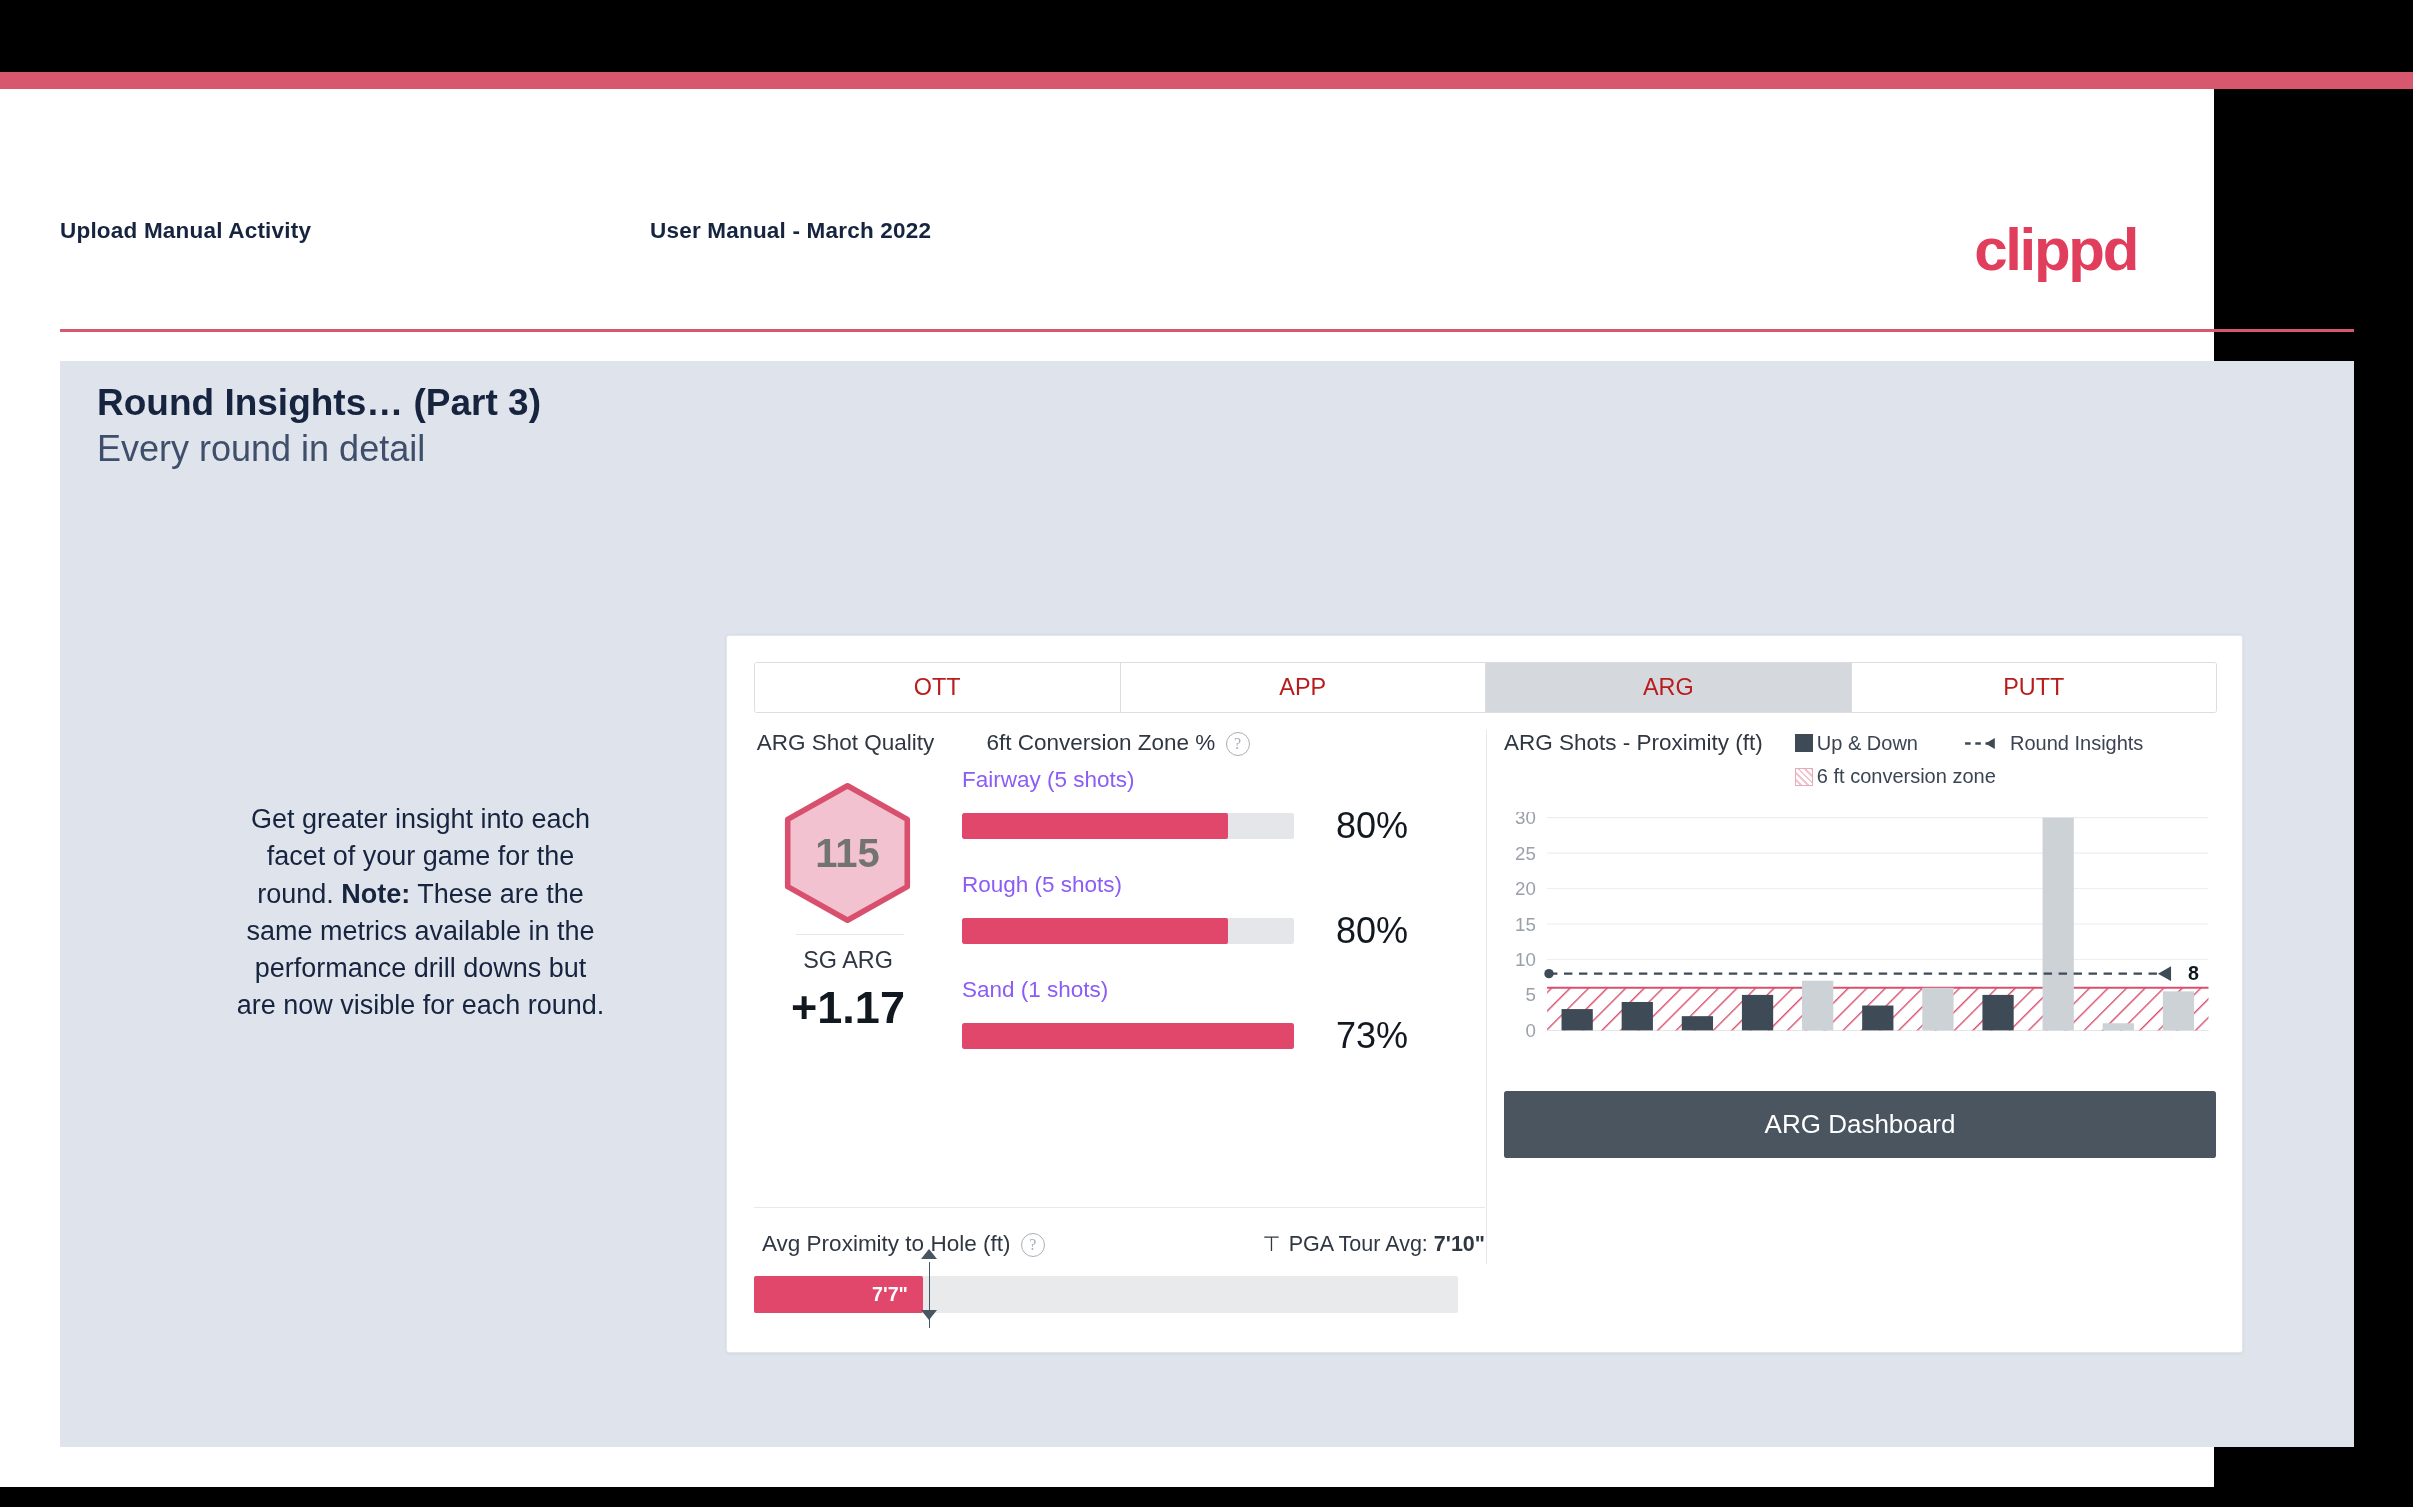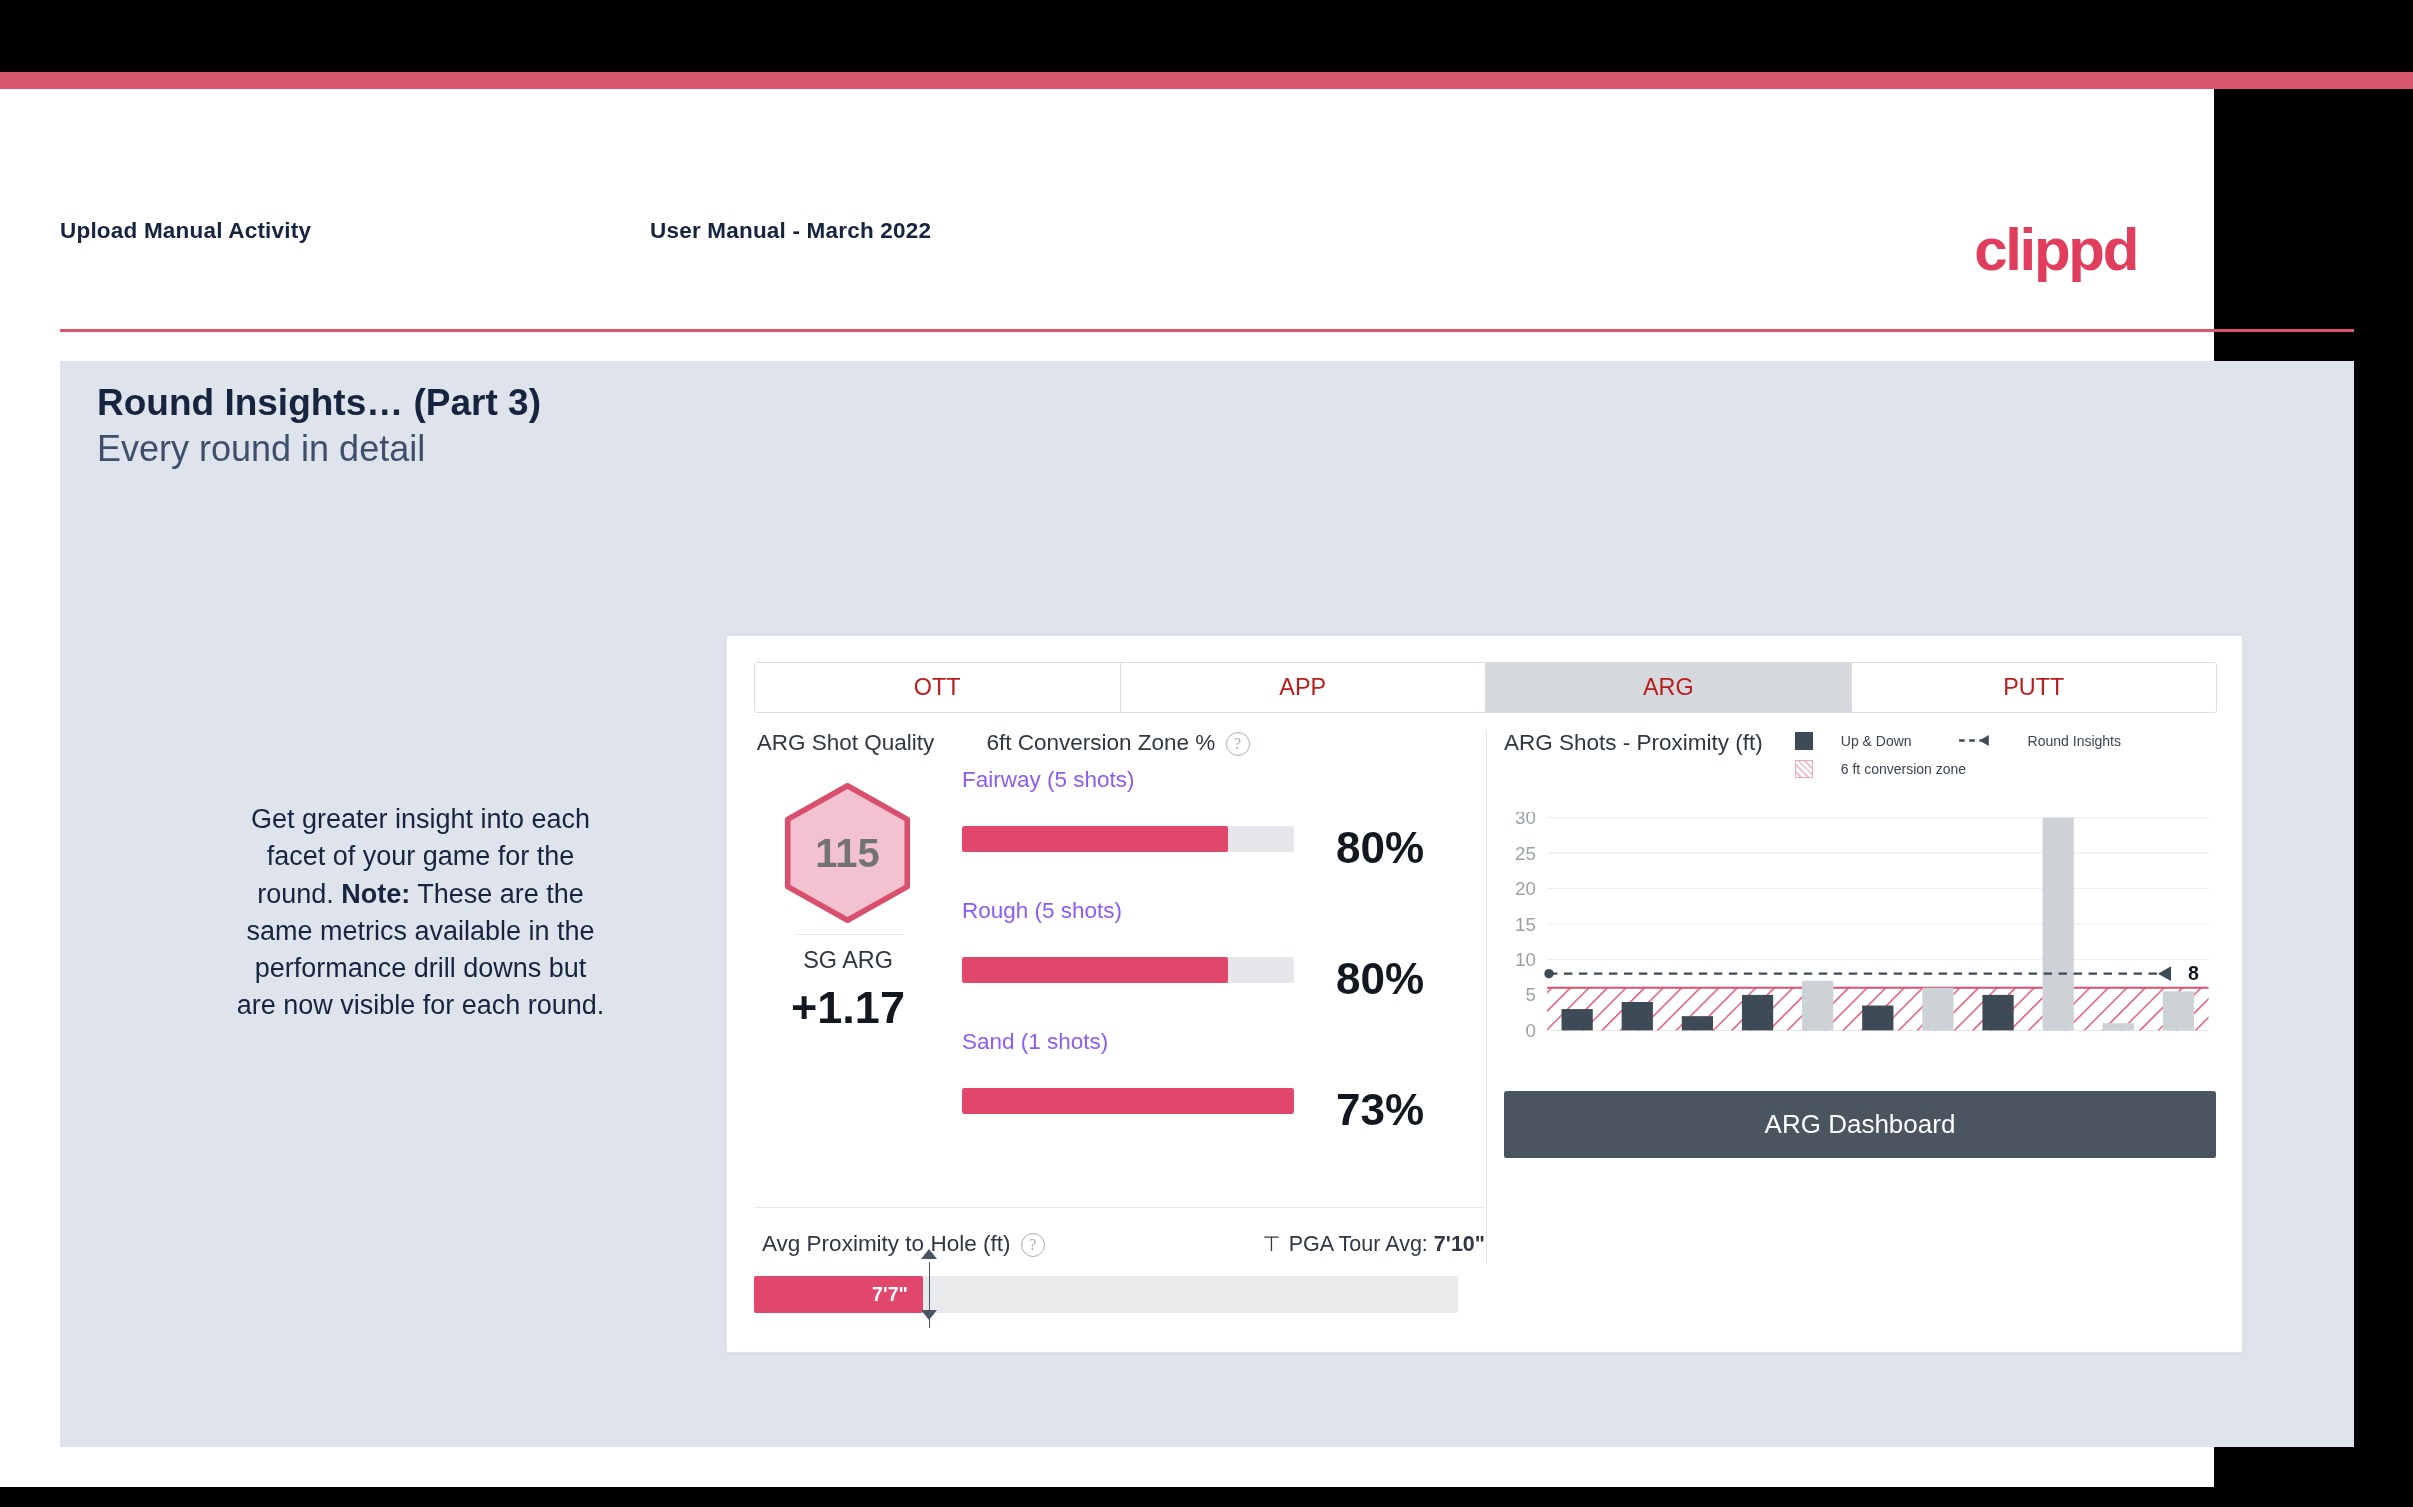--- a/index.html
+++ b/index.html
@@ -108,21 +108,21 @@
   .sg-value { font-size:45px; font-weight:700; color:#111820; margin-top:7.5px; }
   .sg-rule { position:absolute; left:42px; top:204px; width:108px; height:0.9px; background:#e6e8eb; }
 
   
   .conv { position:absolute; left:208px; top:37px; width:524px; }
   .conv-row { margin-bottom:25px; }
   .conv-name { font-size:22.5px; color:#8b5cf6; margin-bottom:12px; }
   .conv-line { display:flex; align-items:center; }
   .track { width:332px; height:26px; background:#e4e6e9; border-radius:1.9px; overflow:hidden; }
   .fill { height:100%; background:#e0476a; border-radius:1.9px; }
-  .pct { font-size:44px; font-weight:700; color:#111820; margin-left:42px;margin-top:18px; }
+  .pct { font-size:36px; font-weight:400; color:#111820; margin-left:42px; }
 
   
   .prox-rule { position:absolute; left:27px; top:571px; width:731px; height:0.9px; background:#e6e8eb; }
   .prox { position:absolute; left:27px; top:595px; width:731px; }
   .prox-head { display:flex; align-items:center; justify-content:space-between;margin-left:8px; }
   .prox-tour { font-size:21.5px; color:#2f3742; }
   .prox-tour b { font-weight:700; }
   .tee { display:inline-block; margin-right:8.4px; color:#2f3742; font-size:20.6px; }
   .prox-bar-wrap { position:relative; margin-top:19px; width:704px; height:37px; }
   .prox-track { position:absolute; left:0; top:0; width:704px; height:37px; background:#e8eaec; border-radius:1.9px; }
@@ -130,21 +130,21 @@
   .prox-val { font-size:19.7px; color:#fff; font-weight:600; padding-right:15px; }
   .marker { position:absolute; top:-14px; width:0; height:66px; border-left:1.9px solid #4a5562; }
   .mk-tri-up, .mk-tri-dn { position:absolute; width:0; height:0; border-left:8.4px solid transparent; border-right:8.4px solid transparent; }
   .mk-tri-up { border-bottom:10.3px solid #4a5562; top:-13px; }
   .mk-tri-dn { border-top:10.3px solid #4a5562; top:48px; }
 
   
   .rt-head { display:flex; align-items:flex-start; gap:32px; }
   .legend-col { display:flex; flex-direction:column; gap:10.3px; padding-top:1.9px; }
   .legend-line { display:flex; align-items:center; gap:47px; }
-  .lg-item { display:flex; align-items:center; gap:28px; font-size:14px; color:#3a4452; }
+  .lg-item { display:flex; align-items:center; gap:4px; font-size:20px; color:#3a4452; }
   .sw-dark { width:18px; height:18px; background:#3e4b57; }
   .sw-hatch { width:18px; height:18px; border:0.9px solid #e7aab9;
     background:repeating-linear-gradient(45deg, #fff 0 2.8px, #f3c3cf 2.8px 4.7px); }
   .sw-dash { display:flex; align-items:center; gap:2.8px; }
 
   .chart { position:absolute; left:0; top:82px; width:712px; height:239px; }
   .btn-dash {
     position:absolute; left:0; top:361px; width:712px; height:67px;
     background:#4a5560; color:#fff; font-size:26px;
     display:flex; align-items:center; justify-content:center;

